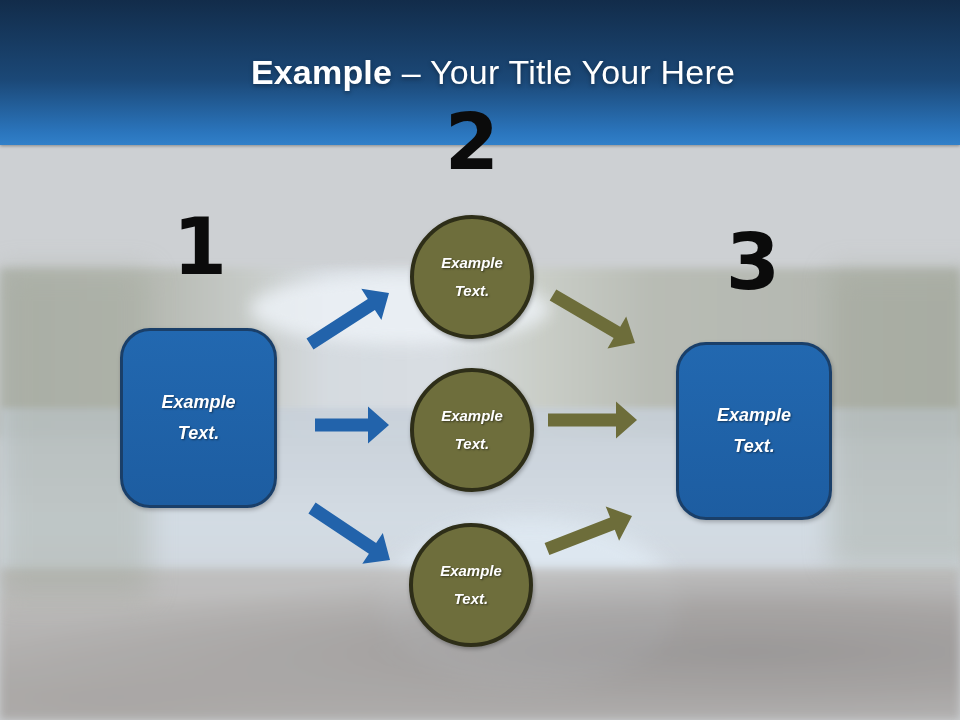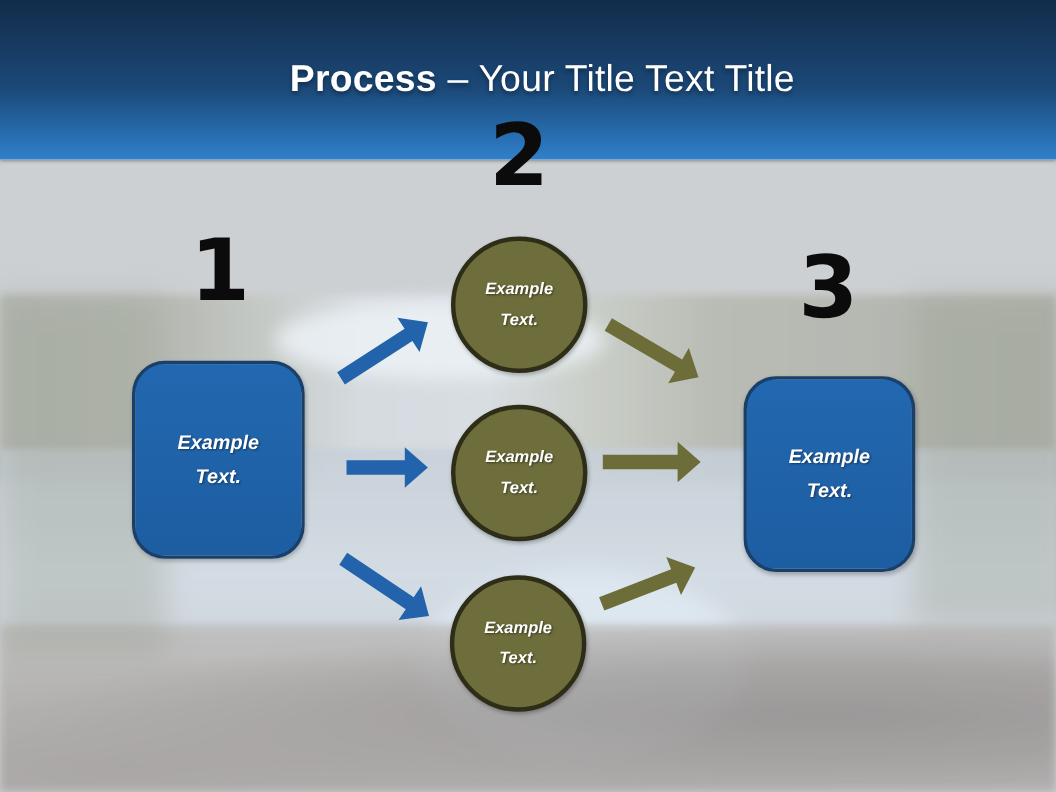--- a/index.html
+++ b/index.html
@@ -105,21 +105,21 @@
 
   
   .arrows { position:absolute; left:0; top:0; width:960px; height:720px; pointer-events:none; }
 </style>
 </head>
 <body>
 
 <div class="slide">
 
   <div class="header">
-    <h1 class="title-line"><span class="bold">Process</span><span> – Your Title Text Title</span></h1>
+    <h1 class="title-line"><span class="bold">Example</span><span> – Your Title Your Here</span></h1>
   </div>
 
   <div class="photo">
     <div class="p-trees"></div>
     <div class="p-falls"></div>
     <div class="p-water"></div>
     <div class="p-pool"></div>
     <div class="p-rocks"></div>
     <div class="p-trees-left"></div>
     <div class="p-trees-right"></div>

